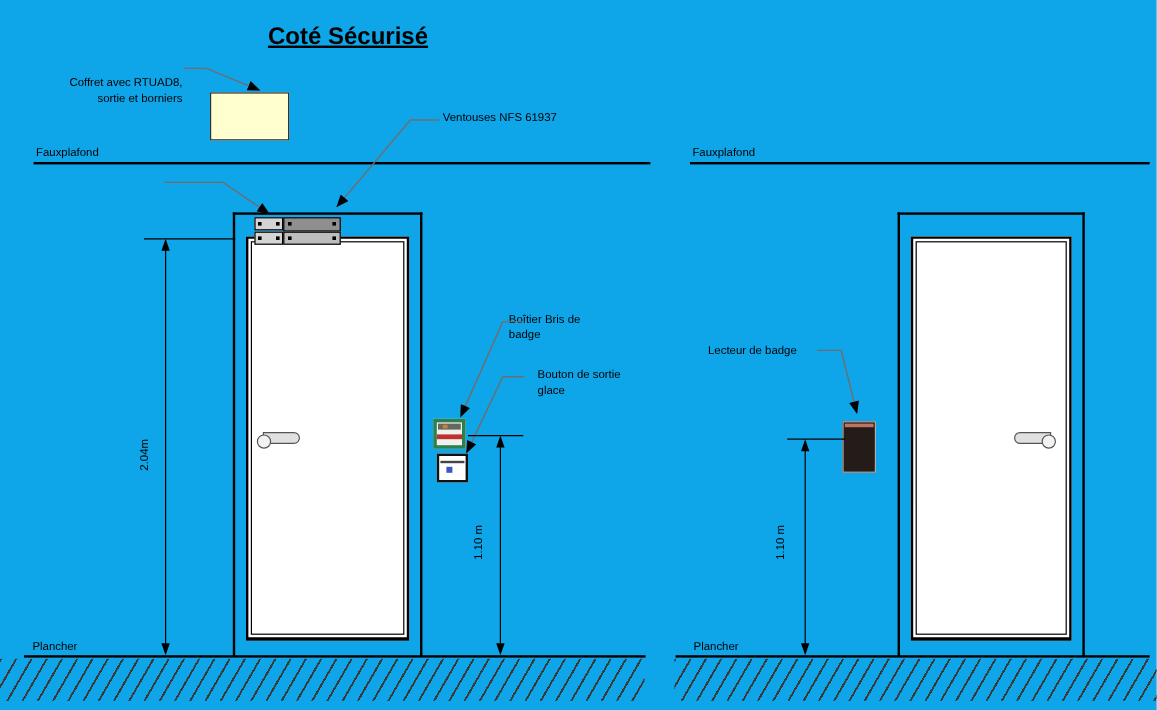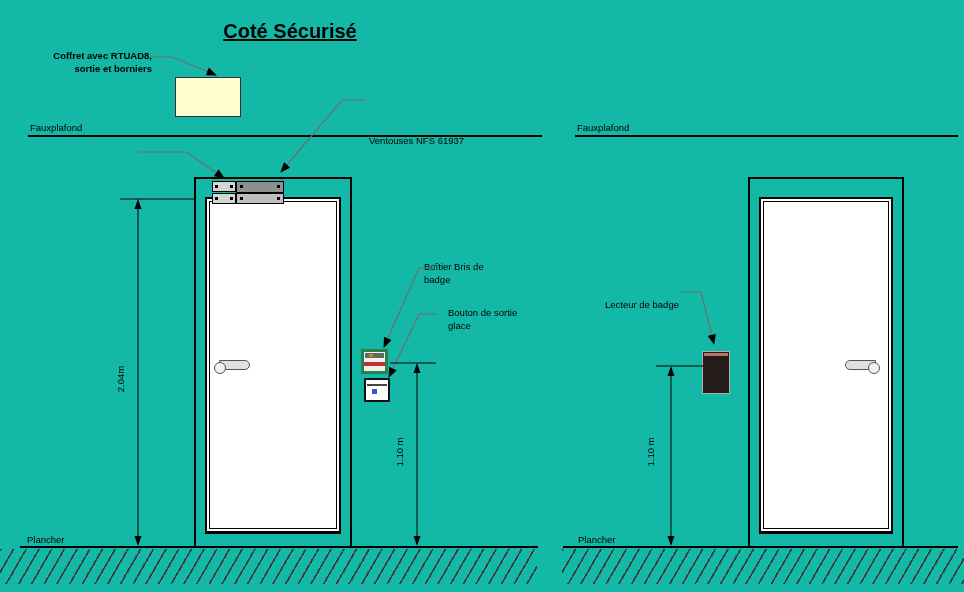--- a/index.html
+++ b/index.html
@@ -1,37 +1,37 @@
 <!DOCTYPE html>
 <html><head>
 <meta charset="utf-8">
 <style>
   html,body{margin:0;padding:0;background:#fff;}
-  #stage{position:relative;width:964px;height:592px;background:#14b8a6;overflow:hidden;
+  #stage{position:relative;width:964px;height:592px;background:#0ea5e9;overflow:hidden;
          font-family:"Liberation Sans",sans-serif;color:#000;}
   .abs{position:absolute;}
   .lbl{font-size:9.5px;line-height:12.5px;color:#000;white-space:nowrap;}
   .title{font-size:20px;font-weight:bold;text-decoration:underline;text-align:center;white-space:nowrap;}
 
   
   .title-left{left:200px;top:20px;width:180px;}
   .title-right{left:672px;top:23px;width:220px;}
 
   
-  .coffret-label{left:30px;top:50px;width:122px;text-align:right;font-weight:bold;}
+  .coffret-label{left:30px;top:64px;width:122px;text-align:right;}
   .fauxplafond-label-left{left:30px;top:122px;}
   .contacts-label{left:25px;top:148px;width:110px;text-align:right;}
-  .ventouses-label{left:369px;top:93px;margin-top:42px;}
+  .ventouses-label{left:369px;top:93px;}
   .boitier-label{left:424px;top:261px;}
   .bouton-label{left:448px;top:307px;}
   .plancher-label-left{left:27px;top:534px;}
 
   
   .fauxplafond-label-right{left:577px;top:122px;}
-  .lecteur-label{left:605px;top:287px;margin-top:12px;}
+  .lecteur-label{left:590px;top:287px;}
   .plancher-label-right{left:578px;top:534px;}
 
   
   .dim{width:56px;height:14px;text-align:center;transform:rotate(-90deg);font-size:9.5px;}
   .dim204{left:94px;top:372px;}
   .dim110L{left:373px;top:445px;}
   .dim110R{left:624px;top:445px;}
 
   
   .fauxplafond-line-left{left:28px;top:135px;width:514px;height:2px;background:#000;}

